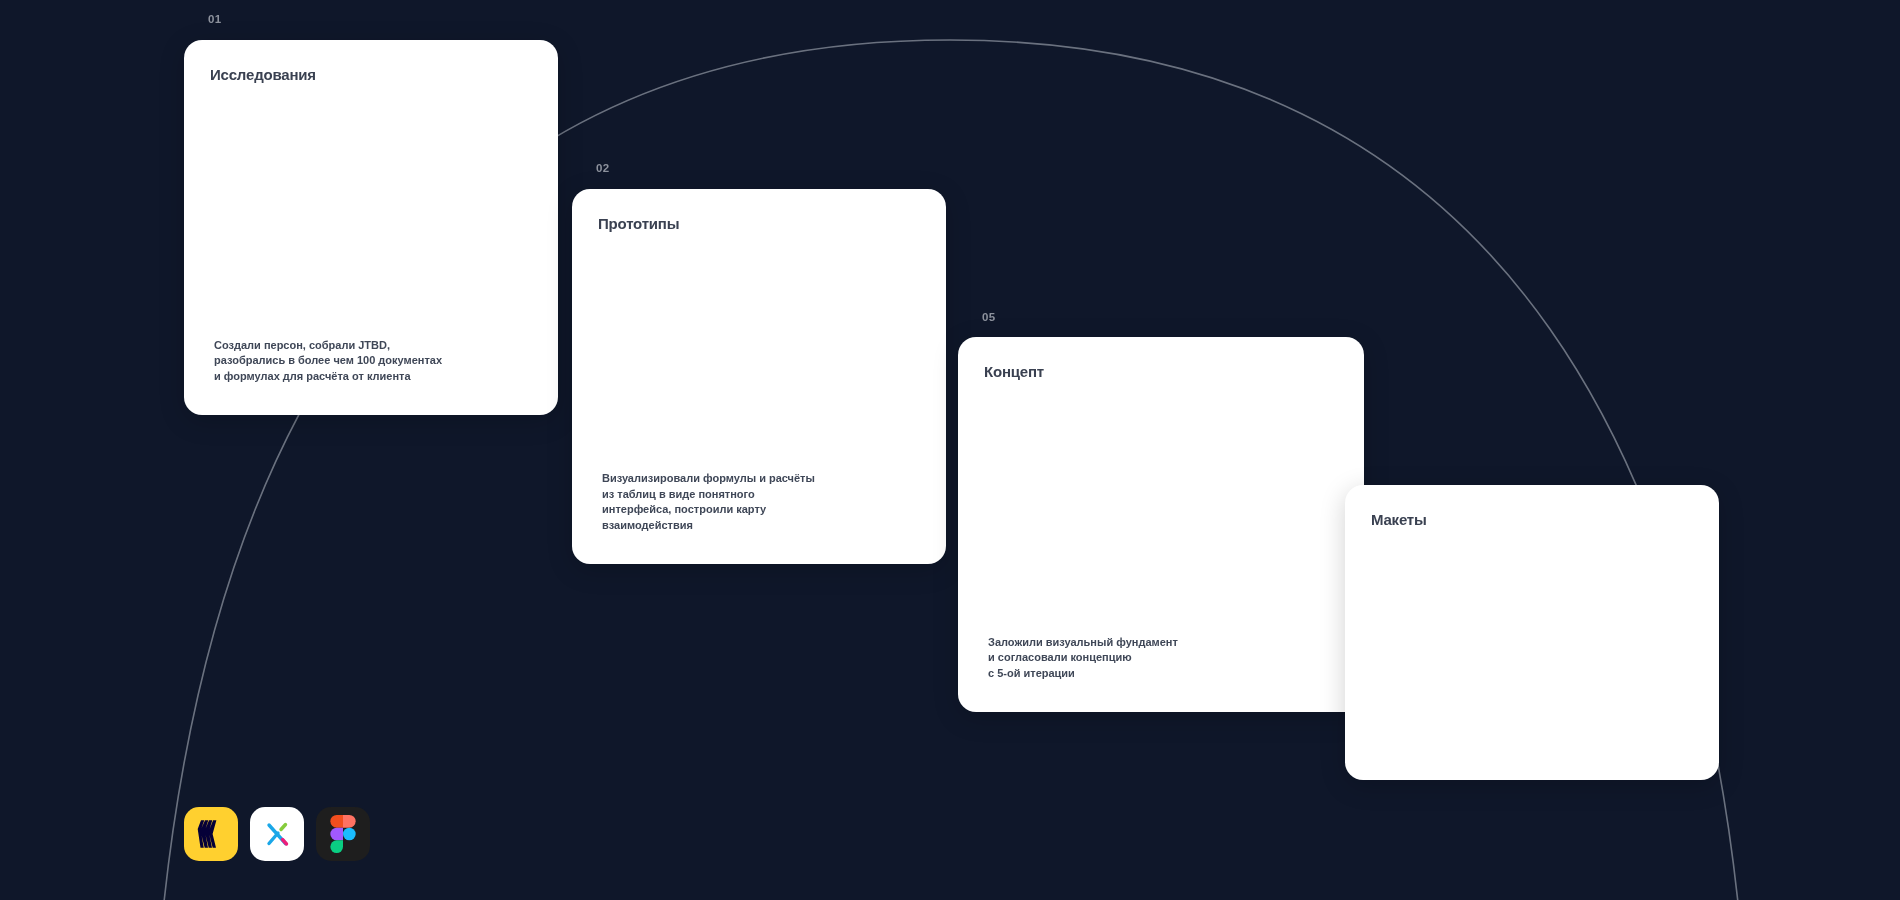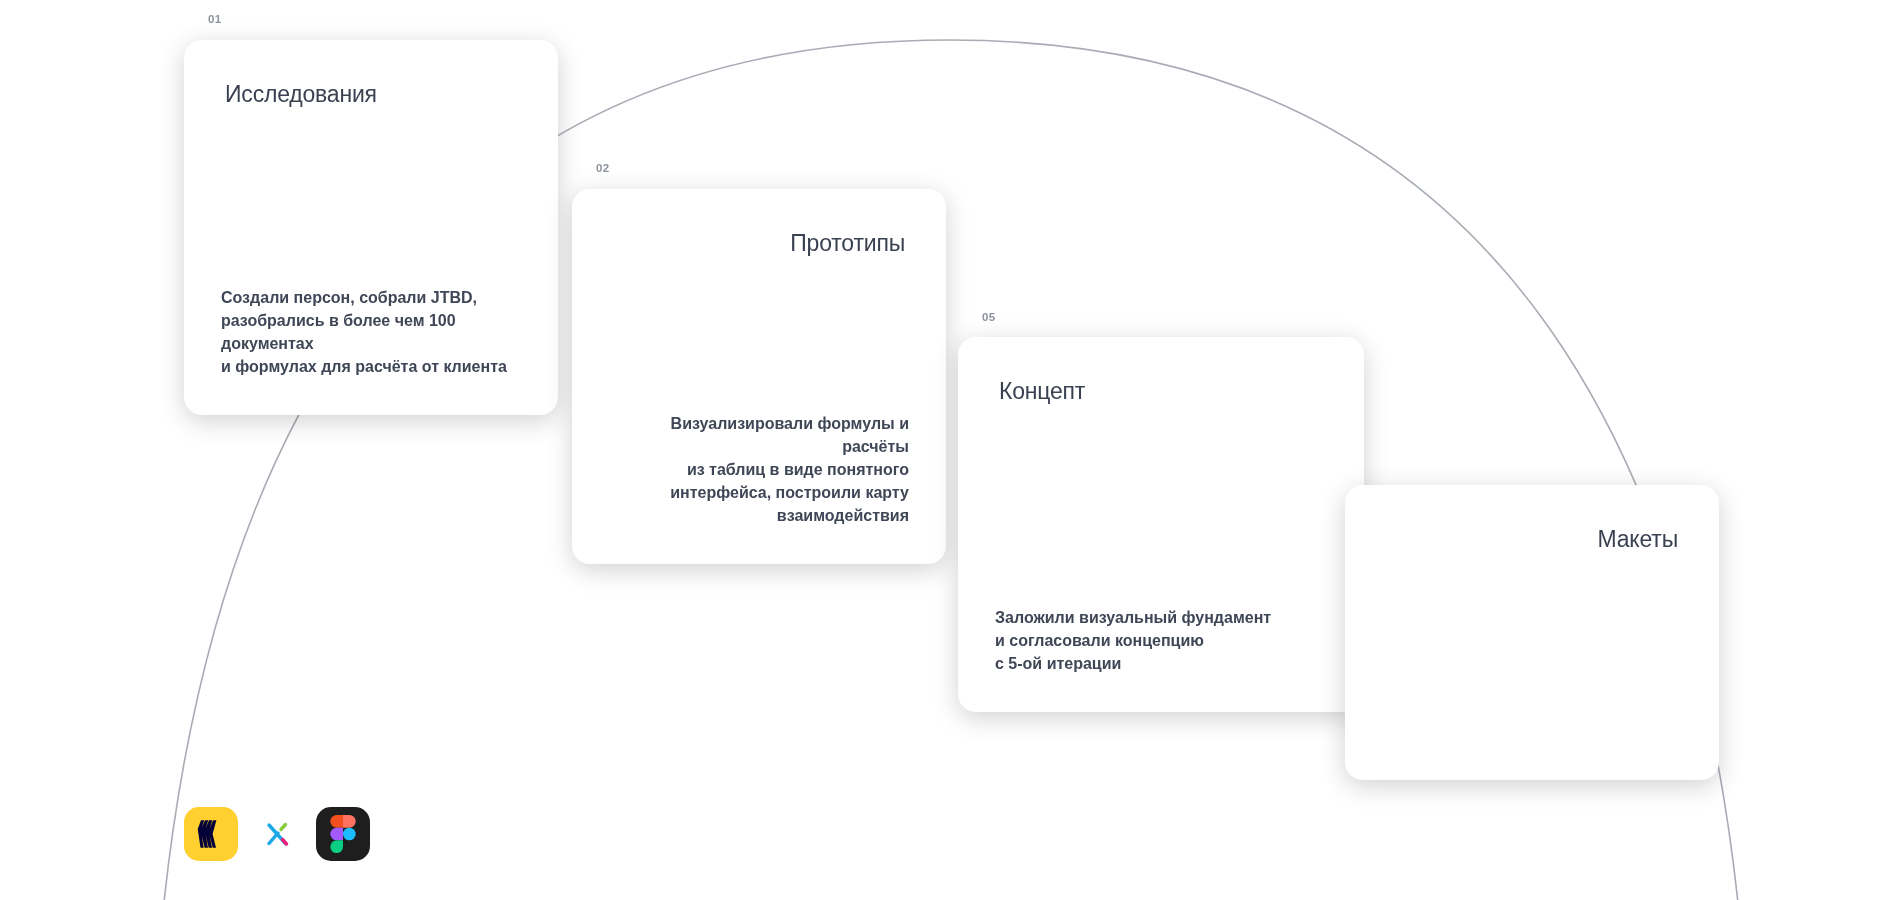--- a/index.html
+++ b/index.html
@@ -10,73 +10,73 @@
     width: 1900px;
     height: 900px;
     background: #3e4450;
     font-family: "Liberation Sans", sans-serif;
     overflow: hidden;
   }
   .stage {
     position: relative;
     width: 1900px;
     height: 900px;
-    background: #ffffff;
+    background: #0f172a;
   }
   .arc-layer {
     position: absolute;
     inset: 0;
     width: 1900px;
     height: 900px;
     pointer-events: none;
   }
   .card {
     position: absolute;
     background: #ffffff;
     border-radius: 18px;
     box-sizing: border-box;
     padding: 26px 26px 26px 26px;
     display: flex;
     flex-direction: column;
     box-shadow: 0 6px 26px rgba(0,0,0,0.18);
   }
   .card-title {
-    font-size: 23px;
-    font-weight: normal;
+    font-size: 15px;
+    font-weight: bold;
     color: #3a4151;
     letter-spacing: -0.2px;
     line-height: 1.15;
-    margin: 15px;
+    margin: 0;
   }
   .card-spacer {
     flex: 1 1 auto;
   }
   .card-body {
-    font-size: 16px;
+    font-size: 11px;
     font-weight: bold;
     color: #3f4757;
     line-height: 1.44;
-    margin: 11px;
+    margin: 4px;
     white-space: pre-line;
   }
   .step-index {
     position: absolute;
     font-size: 11.5px;
     font-weight: bold;
     color: #8d929d;
     letter-spacing: 0.3px;
   }
   
   #card-1 { left: 184px; top: 40px;  width: 374px; height: 375px; }
   #idx-1  { left: 208px; top: 13px; }
-  #card-2 { left: 572px; top: 189px; width: 374px; height: 375px; text-align: right; }
+  #card-2 { left: 572px; top: 189px; width: 374px; height: 375px; }
   #idx-2  { left: 596px; top: 162px; }
   #card-3 { left: 958px; top: 337px; width: 406px; height: 375px; }
   #idx-3  { left: 982px; top: 311px; }
-  #card-4 { left: 1345px; top: 485px; width: 374px; height: 295px; align-items: flex-end; }
+  #card-4 { left: 1345px; top: 485px; width: 374px; height: 295px; }
   #idx-4  { left: 1369px; top: 459px; margin-top: 32px; }
 
   
   .tools {
     position: absolute;
     left: 184px;
     top: 807px;
     display: flex;
     gap: 12px;
   }

